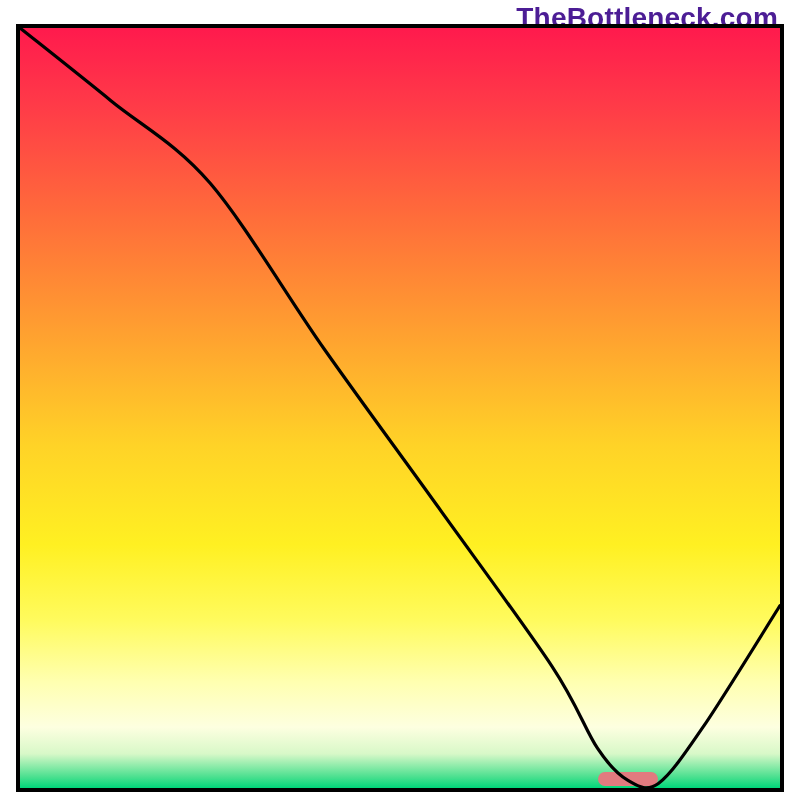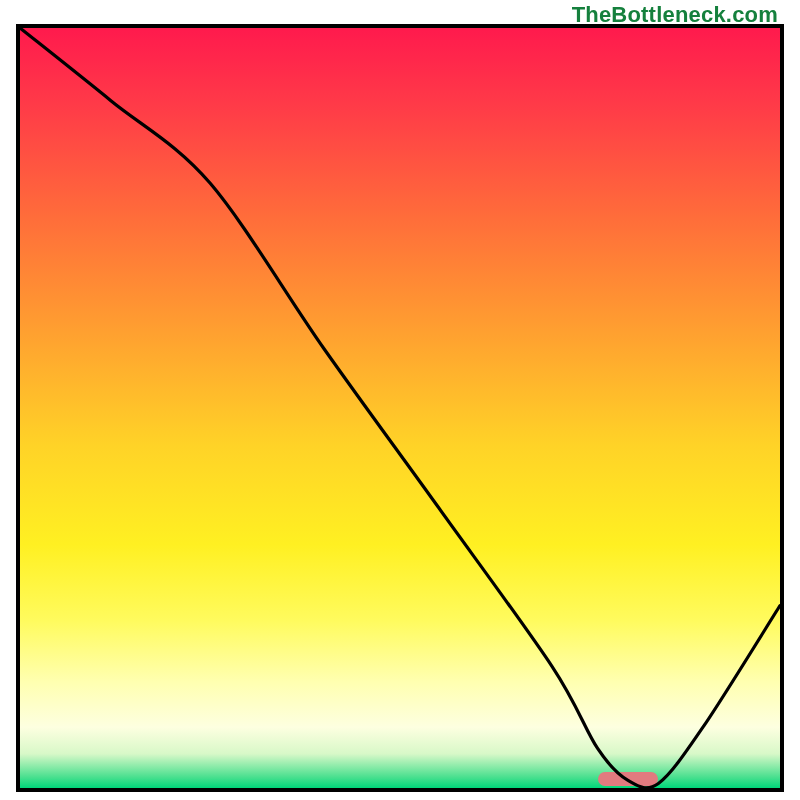--- a/index.html
+++ b/index.html
@@ -8,23 +8,23 @@
     height: 800px;
     background: #ffffff;
     position: relative;
     font-family: Arial, sans-serif;
     overflow: hidden;
   }
   .watermark {
     position: absolute;
     top: 2px;
     right: 22px;
-    font-size: 22px;
+    font-size: 28px;
     font-weight: bold;
-    color: #15803d;
+    color: #4c1d95;
     letter-spacing: 0.2px;
   }
   .plot-frame {
     position: absolute;
     left: 20px;
     top: 28px;
     width: 760px;
     height: 760px;
     outline: 4px solid #000;
   }

